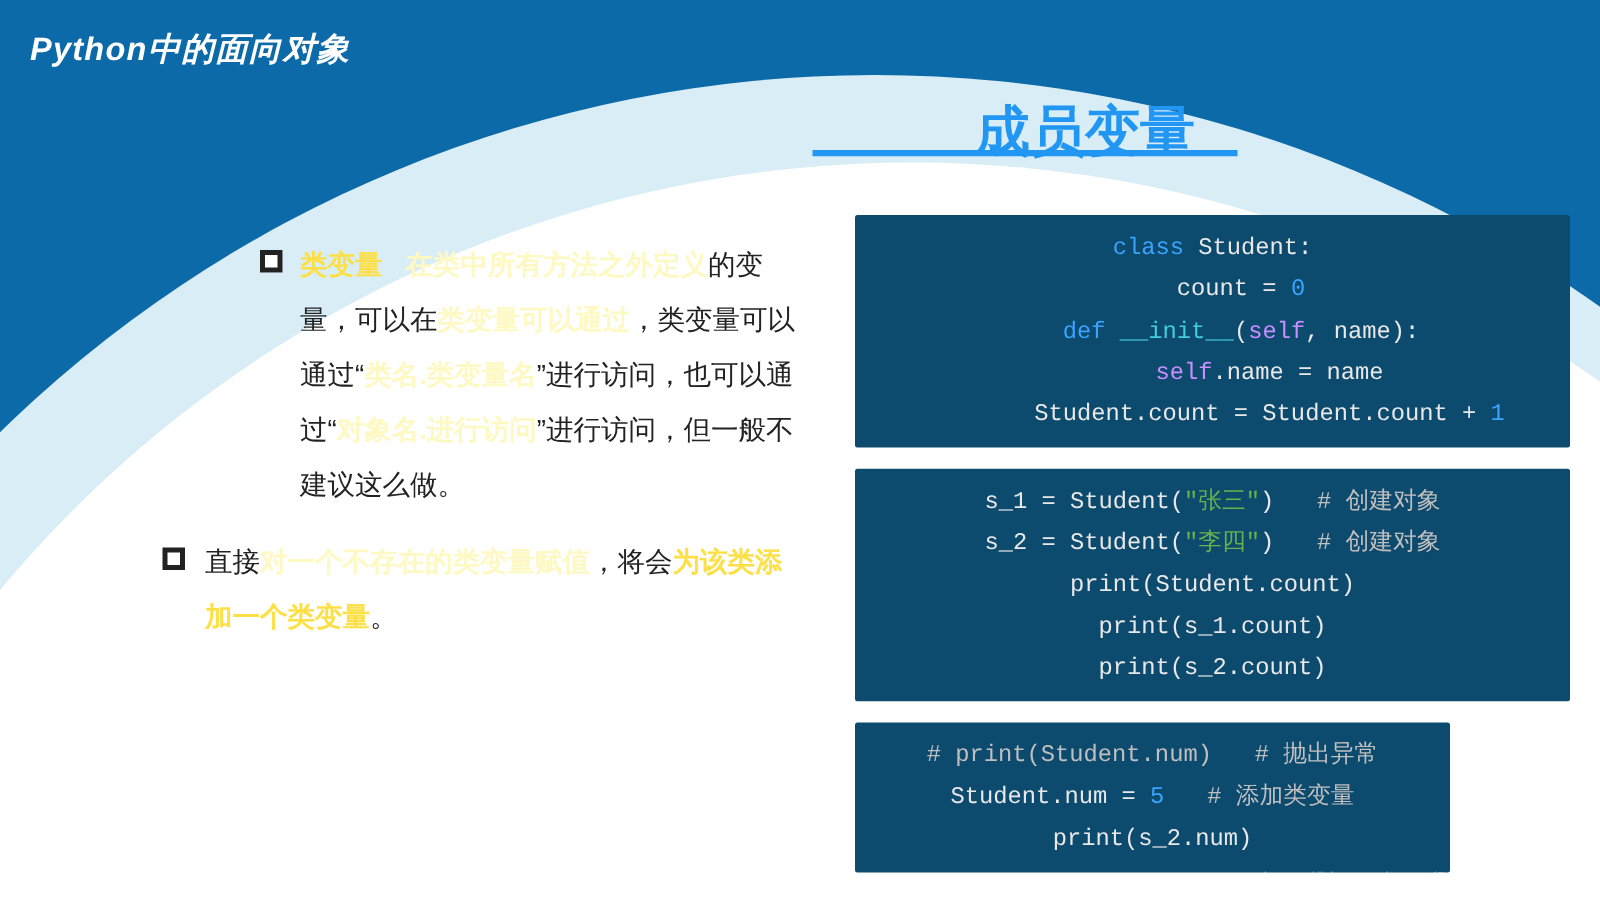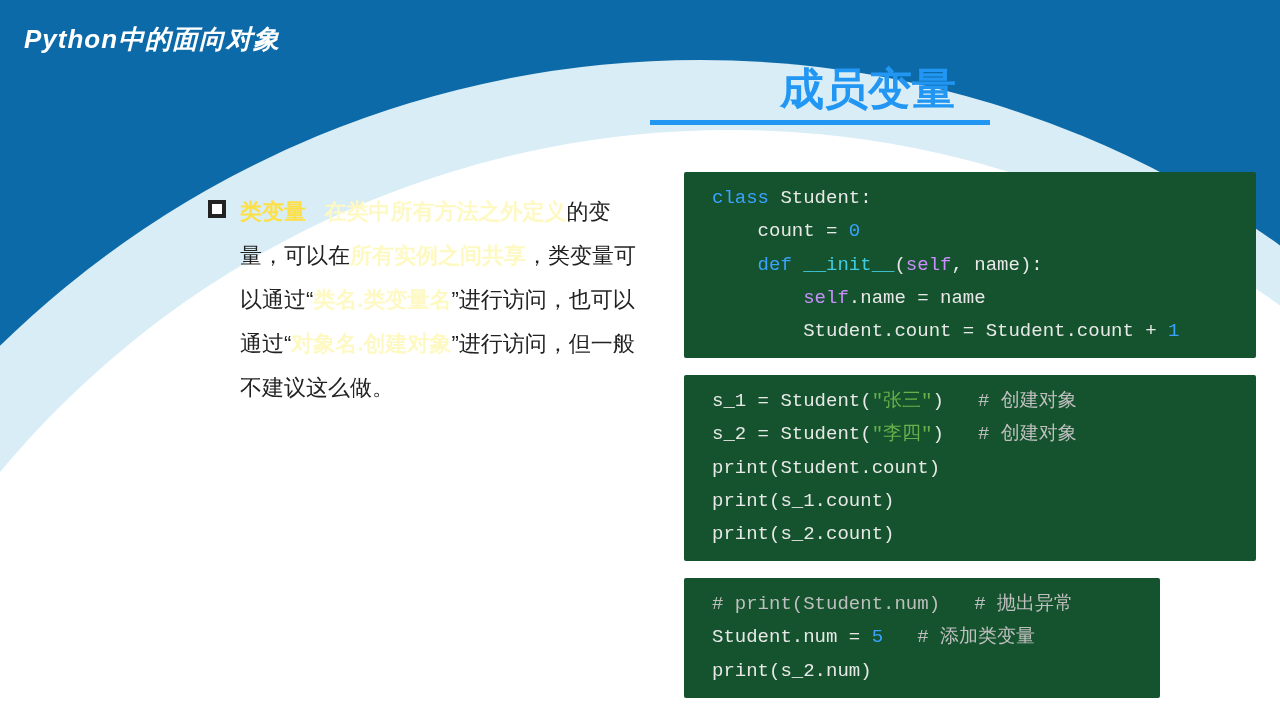--- a/index.html
+++ b/index.html
@@ -28,21 +28,21 @@
     position: absolute;
     left: 24px; top: 22px;
     color: #fff;
     font-size: 26px;
     font-weight: bold;
     font-style: italic;
     letter-spacing: 1px;
   }
   .section-title {
     position: absolute;
-    left: 780px; top: 60px;
+    left: 780px; top: 76px;
     color: #2196f3;
     font-size: 44px;
     font-weight: bold;
   }
   .section-underline {
     position: absolute;
     left: 650px; top: 120px;
     width: 340px; height: 5px;
     background: #2196f3;
   }
@@ -67,27 +67,28 @@
     border: 4px solid #222;
     background: #fff;
     box-sizing: border-box;
   }
   .bullet.first { padding-left: 110px; }
   .bullet.first::before { left: 78px; }
   .red { color: #fde047; font-weight: bold; }
   .darkblue { color: #fef9c3; font-weight: bold; }
   .code-panel {
     position: absolute;
-    background: #14532d;
+    background: #0c4a6e;
     color: #e8e8e8;
     font-family: Consolas, "Courier New", monospace;
     font-size: 19px;
     line-height: 1.75;
-    padding: 10px 28px;
+    padding: 10px 1px;
     border-radius: 2px;
+    text-align: center;
   }
   .panel1 { left: 684px; top: 172px; width: 572px; }
   .panel2 { left: 684px; top: 375px; width: 572px; }
   .panel3 { left: 684px; top: 578px; width: 476px; }
   .kw-class   { color: #3aa3ff; }
   .kw-def     { color: #3aa3ff; }
   .kw-num     { color: #3aa3ff; }
   .fn-init    { color: #42cce0; }
   .fn-self    { color: #c98fff; }
   .comment    { color: #bfbfbf; margin-top: 24px; }
@@ -110,24 +111,27 @@
 <div class="slide-title">Python中的面向对象</div>
 
 <div class="section-title">成员变量</div>
 <div class="section-underline"></div>
 
 <div class="content-left">
 
   <div class="bullet first">
     <span class="red">类变量</span>
     <span>&nbsp;</span>
-    <span class="darkblue">在类中所有方法之外定义</span><span>的变量，可以在</span><span class="darkblue">所有实例之间共享</span><span>，类变量可以通过“</span><span class="darkblue">类名.类变量名</span><span>”进行访问，也可以通过“</span><span class="darkblue">对象名.创建对象</span><span>”进行访问，但一般不建议这么做。</span>
+    <span class="darkblue">在类中所有方法之外定义</span><span>的变量，可以在</span><span class="darkblue">类变量可以通过</span><span>，类变量可以通过“</span><span class="darkblue">类名.类变量名</span><span>”进行访问，也可以通过“</span><span class="darkblue">对象名.进行访问</span><span>”进行访问，但一般不建议这么做。</span>
   </div>
 
 
+  <div class="bullet">
+    <span>直接</span><span class="darkblue">对一个不存在的类变量赋值</span><span>，将会</span><span class="red">为该类添加一个类变量</span><span>。</span>
+  </div>
 
 </div>
 
 <pre class="code-panel panel1"><span class="kw-class">class</span><span> Student:</span>
 <span>    count = </span><span class="kw-num">0</span>
 <span>    </span><span class="kw-def">def</span><span> </span><span class="fn-init">__init__</span><span>(</span><span class="fn-self">self</span><span>, name):</span>
 <span>        </span><span class="fn-self">self</span><span>.name = name</span>
 <span>        Student.count = Student.count + </span><span class="kw-num">1</span></pre>
 
 <pre class="code-panel panel2"><span>s_1 = Student(</span><span class="str">"张三"</span><span>)   </span><span class="comment"># 创建对象</span>

